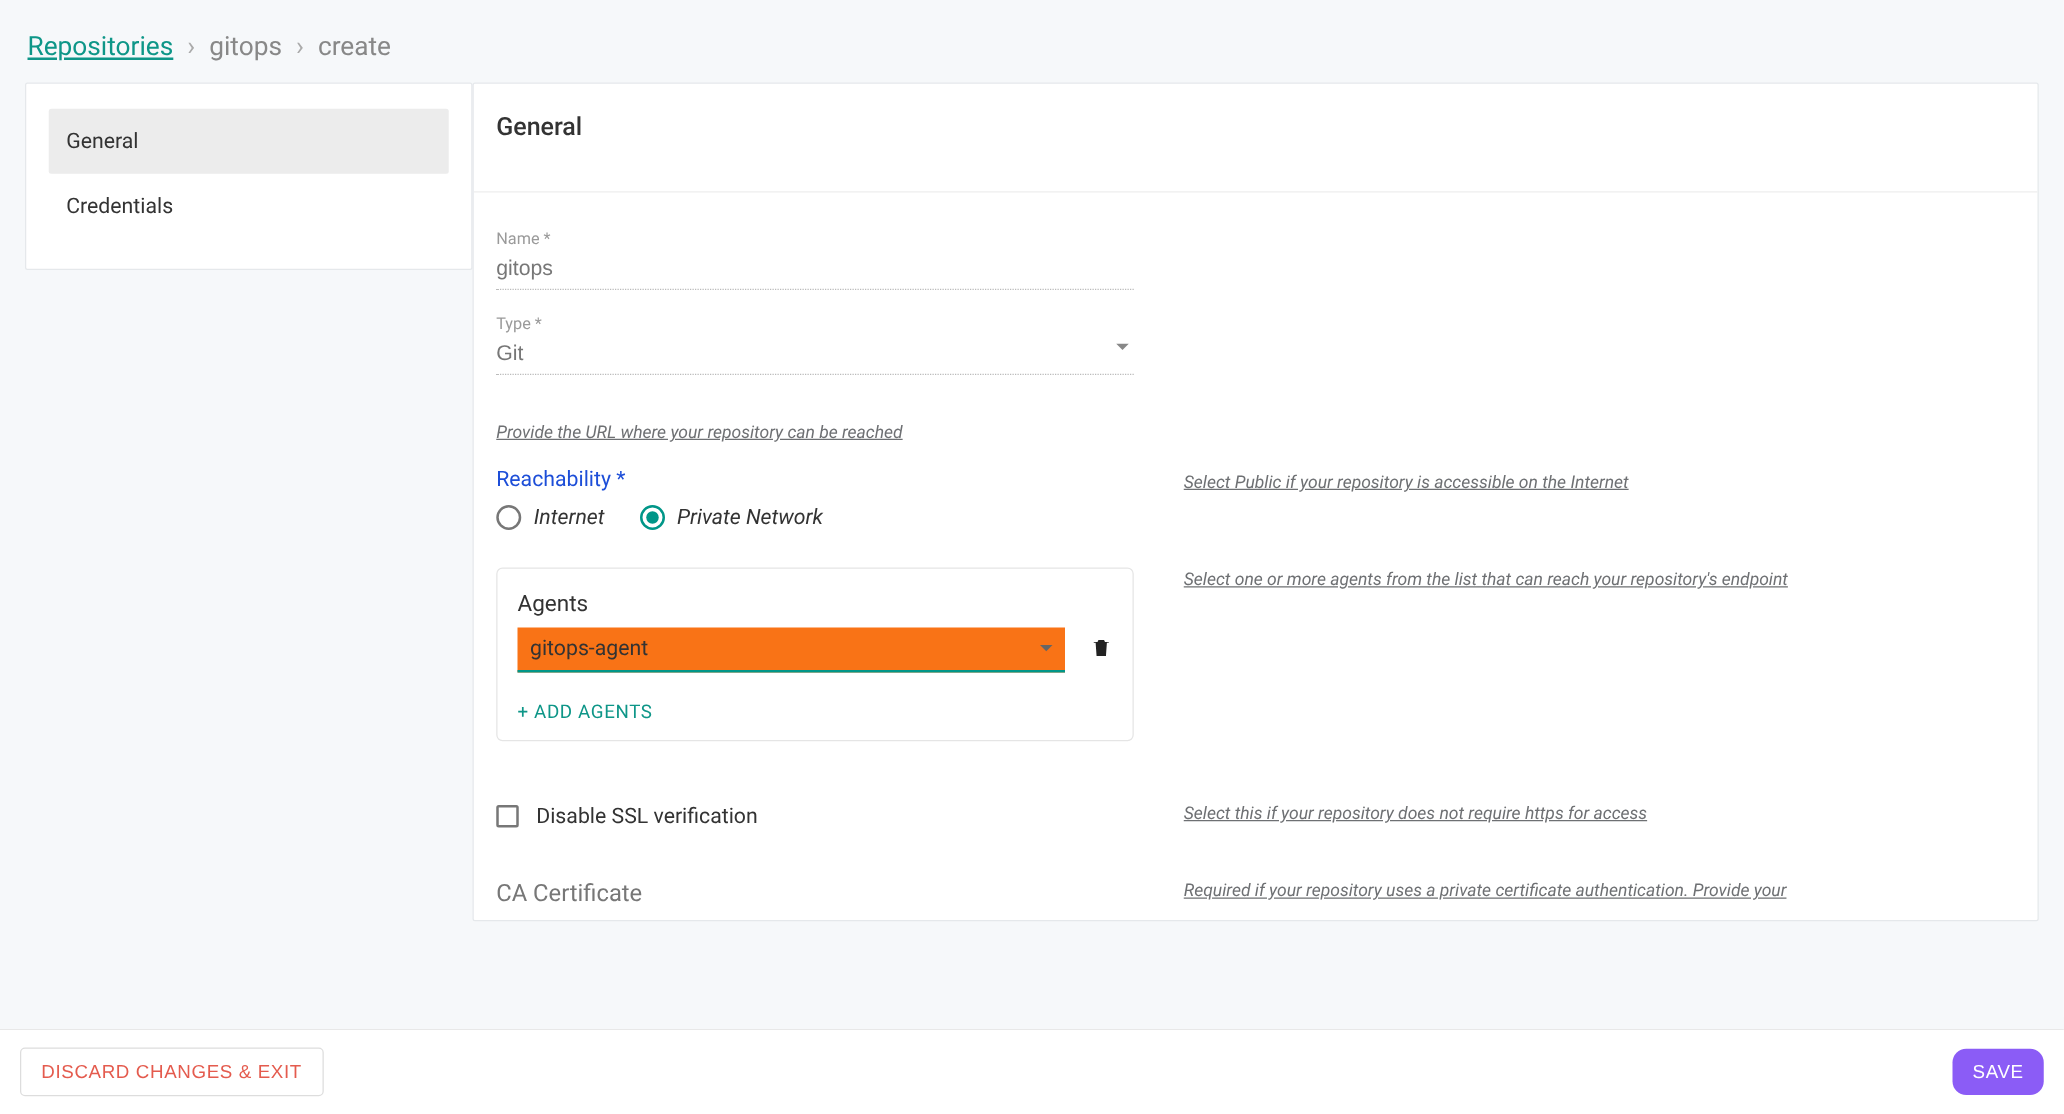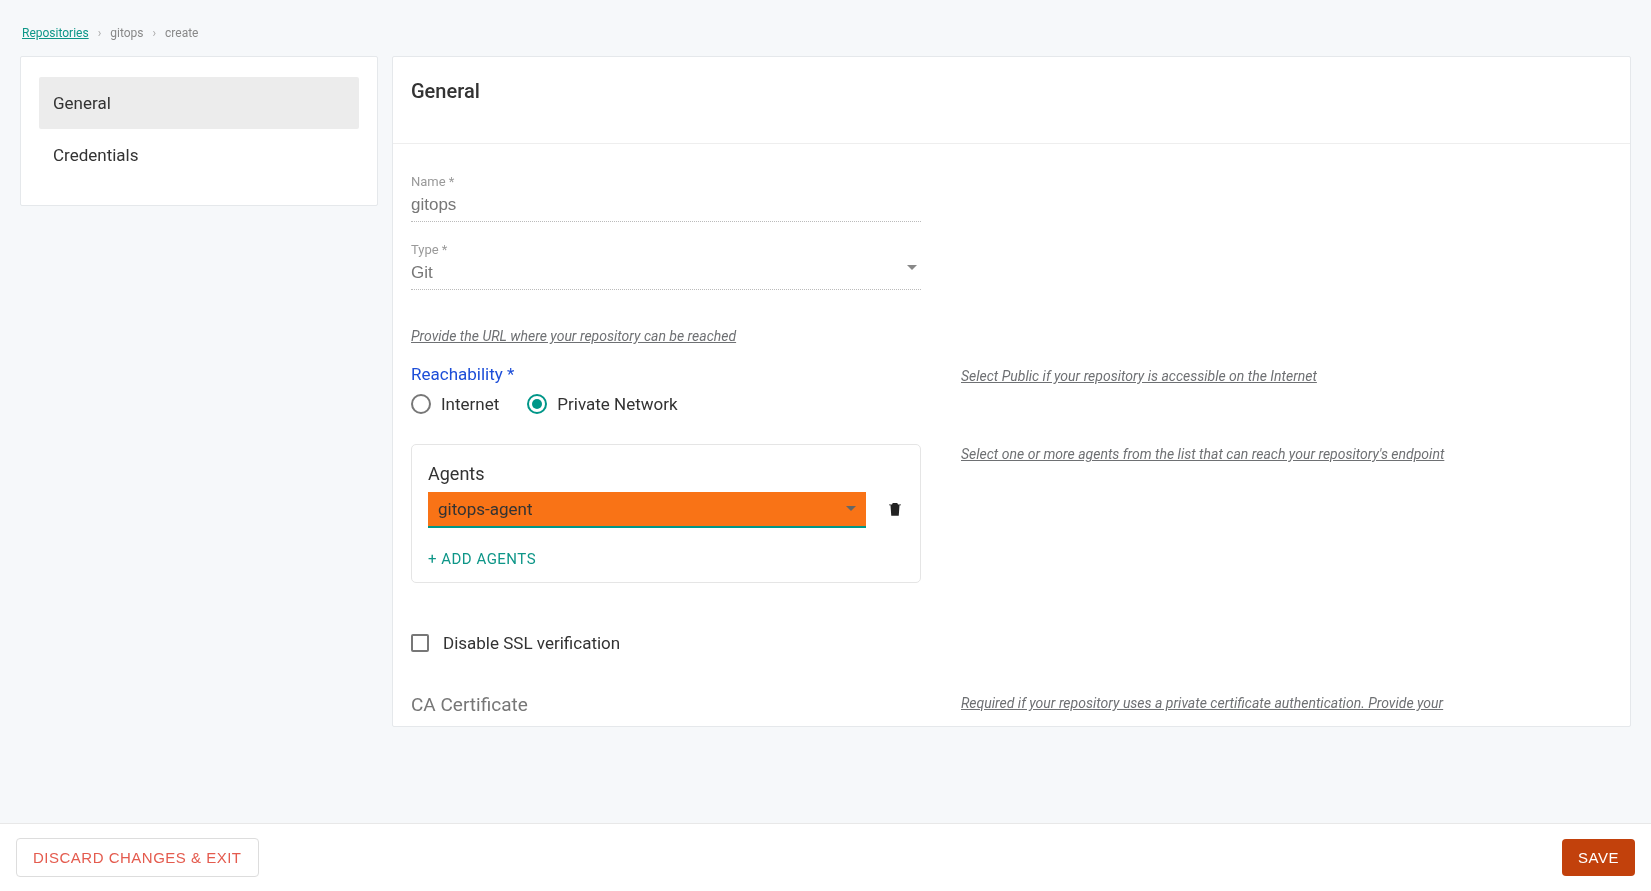--- a/index.html
+++ b/index.html
@@ -7,34 +7,33 @@
     font-family: -apple-system, BlinkMacSystemFont, "Segoe UI", Roboto, Helvetica, Arial, sans-serif;
     background: #f6f8fa;
     color: #333;
     font-size: 14px;
   }
   .page {
     padding: 20px 20px 80px 20px;
   }
   .breadcrumb {
     padding: 6px 0 16px 2px;
-    font-size: 12px;
+    font-size: 21px;
     color: #888;
   }
   .breadcrumb a {
     color: #0e9688;
     text-decoration: underline;
   }
   .breadcrumb .sep {
     margin: 0 6px;
     color: #aaa;
   }
   .layout {
     display: flex;
-    gap: 14px;
     align-items: flex-start;
   }
   .side-card {
     background: #fff;
     border: 1px solid #e5e8eb;
     border-radius: 2px;
     width: 358px;
     padding: 20px 18px 24px 18px;
   }
   .side-item {
@@ -120,20 +119,21 @@
     display: flex;
     gap: 28px;
     align-items: center;
   }
   .radio-opt {
     display: flex;
     align-items: center;
     gap: 10px;
     font-size: 17px;
     cursor: pointer;
+    font-style: italic;
   }
   .radio-circle {
     width: 20px; height: 20px;
     border: 2px solid #777;
     border-radius: 50%;
     display: inline-flex;
     align-items: center;
     justify-content: center;
   }
   .radio-circle.sel {
@@ -221,22 +221,23 @@
     font-weight: 500;
     border: none;
     background: transparent;
   }
   .btn-discard {
     color: #e45b4e;
     border: 1px solid #ddd;
     background: #fff;
   }
   .btn-save {
-    background: #c2410c;
+    background: #8b5cf6;
     color: #fff;
+    border-radius: 11px;
   }
 </style>
 </head>
 <body>
 
 <div class="page">
 
   <div class="breadcrumb">
     <a href="#">Repositories</a>
     <span class="sep">›</span>
@@ -323,20 +324,21 @@
           <div class="help-col" style="padding-top:12px">Select one or more agents from the list that can reach your repository's endpoint</div>
         </div>
 
         <div class="row" style="margin-top:50px">
           <div class="field-col">
             <div class="check-row">
               <span class="checkbox"></span>
               <span>Disable SSL verification</span>
             </div>
           </div>
+          <div class="help-col" style="padding-top:0">Select this if your repository does not require https for access</div>
         </div>
 
         <div class="row" style="margin-top:40px; margin-bottom:0;">
           <div class="field-col">
             <div class="truncated-title">CA Certificate</div>
           </div>
           <div class="help-col" style="padding-top:2px">Required if your repository uses a private certificate authentication. Provide your</div>
         </div>
 
       </div>

